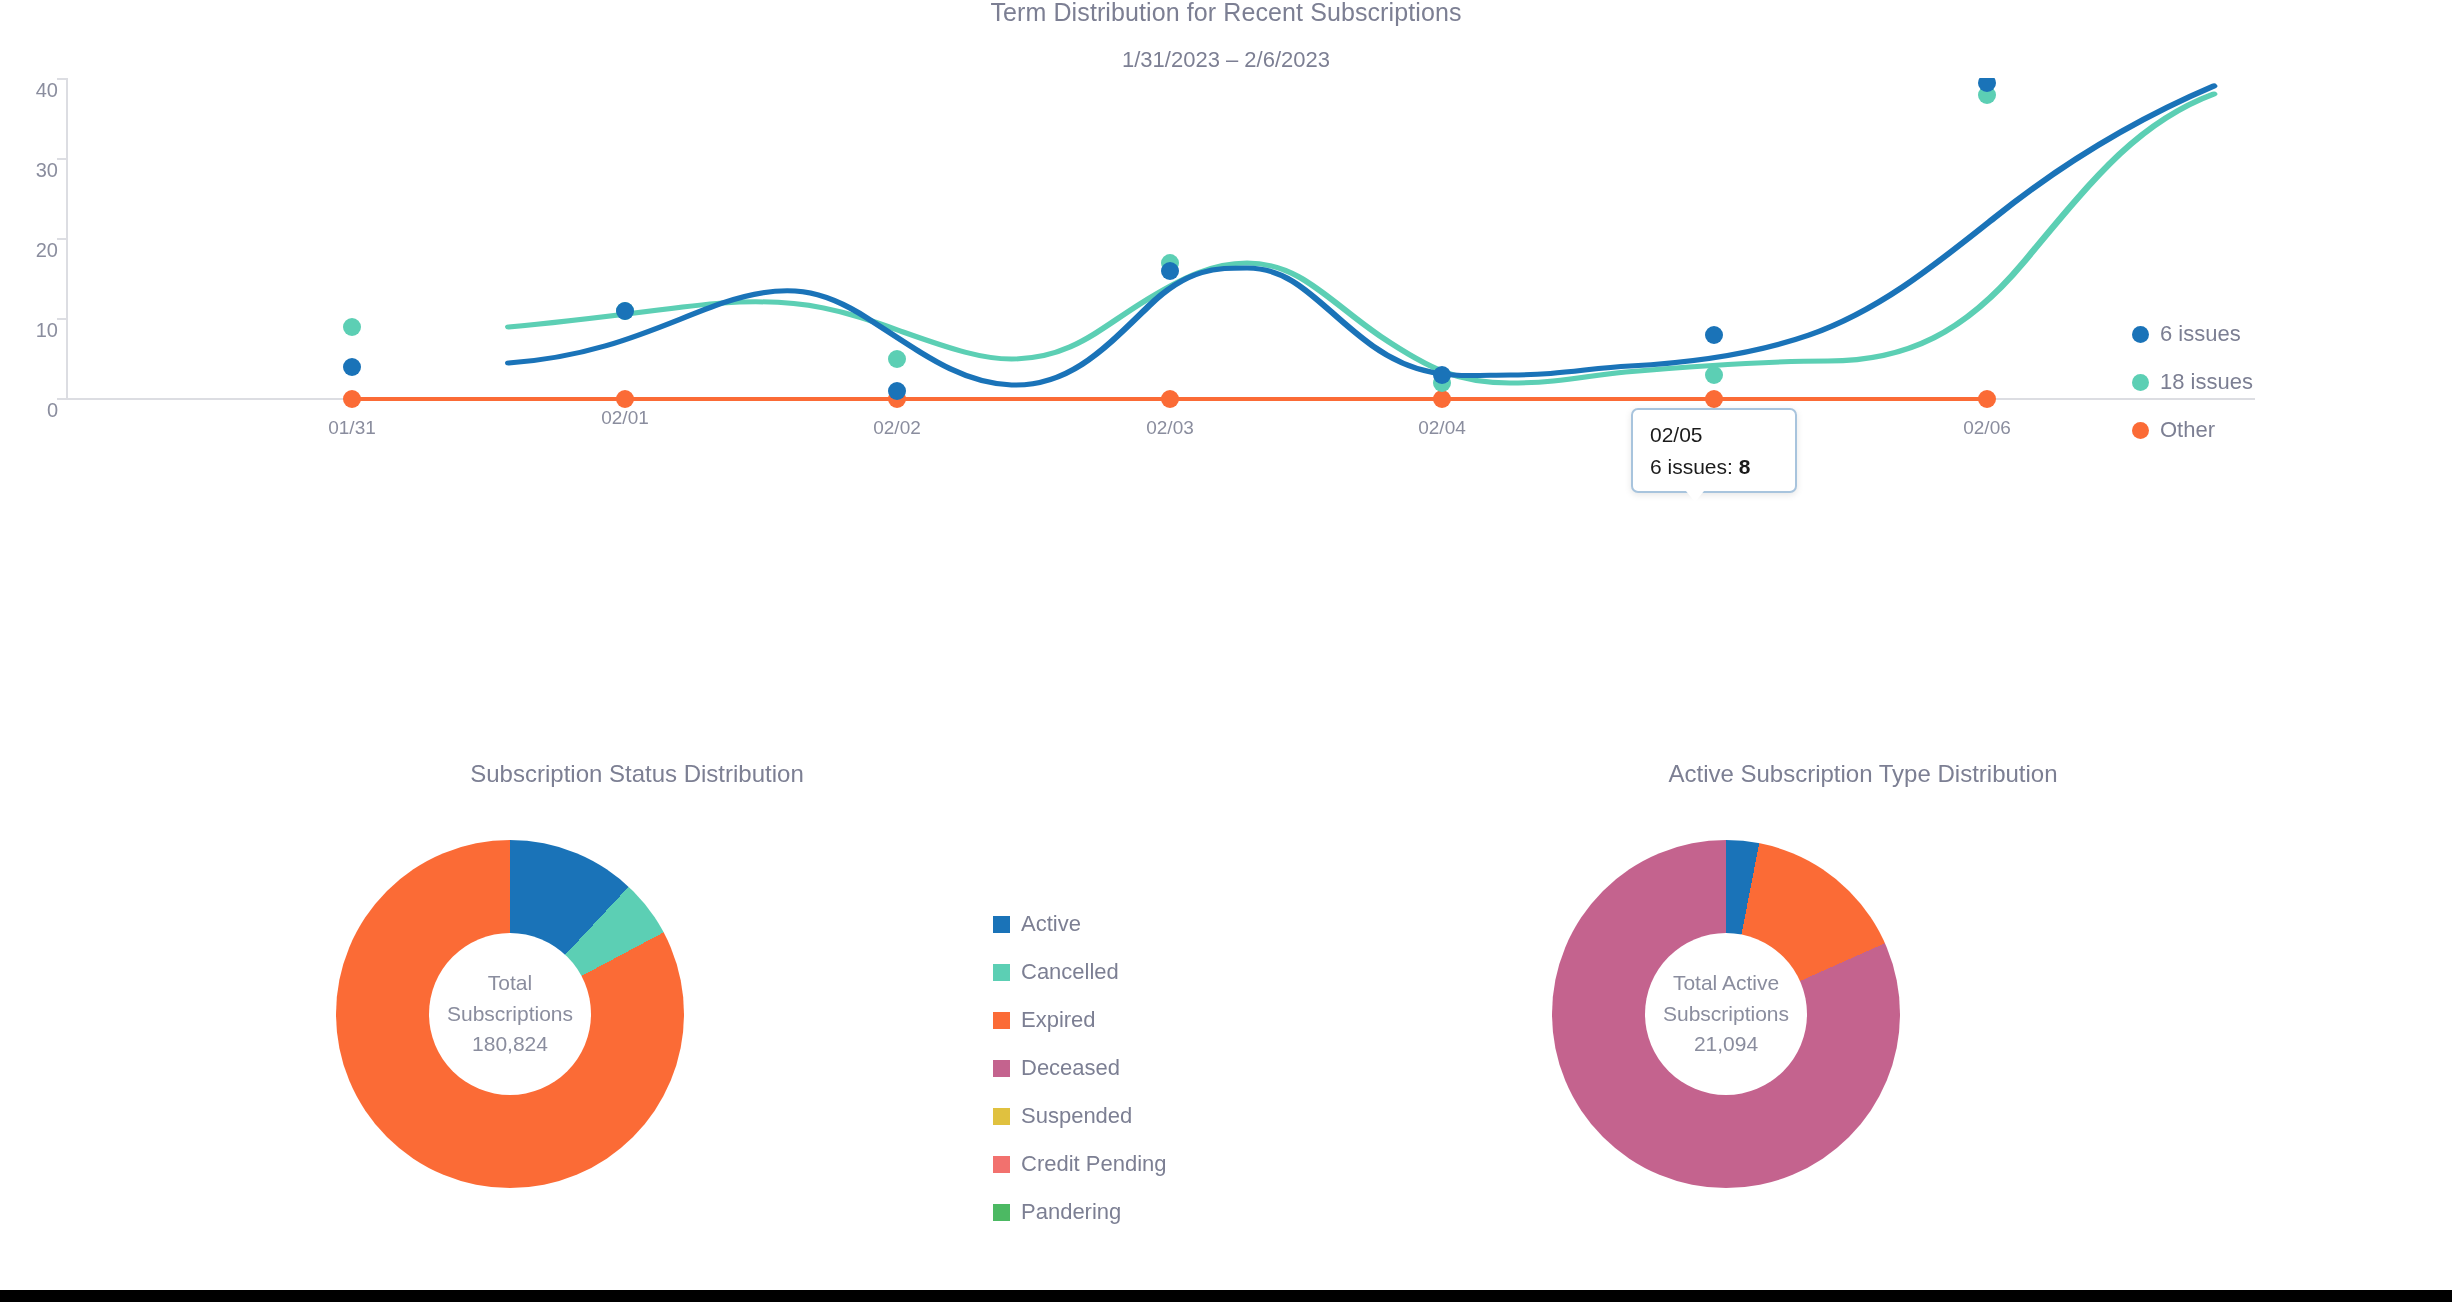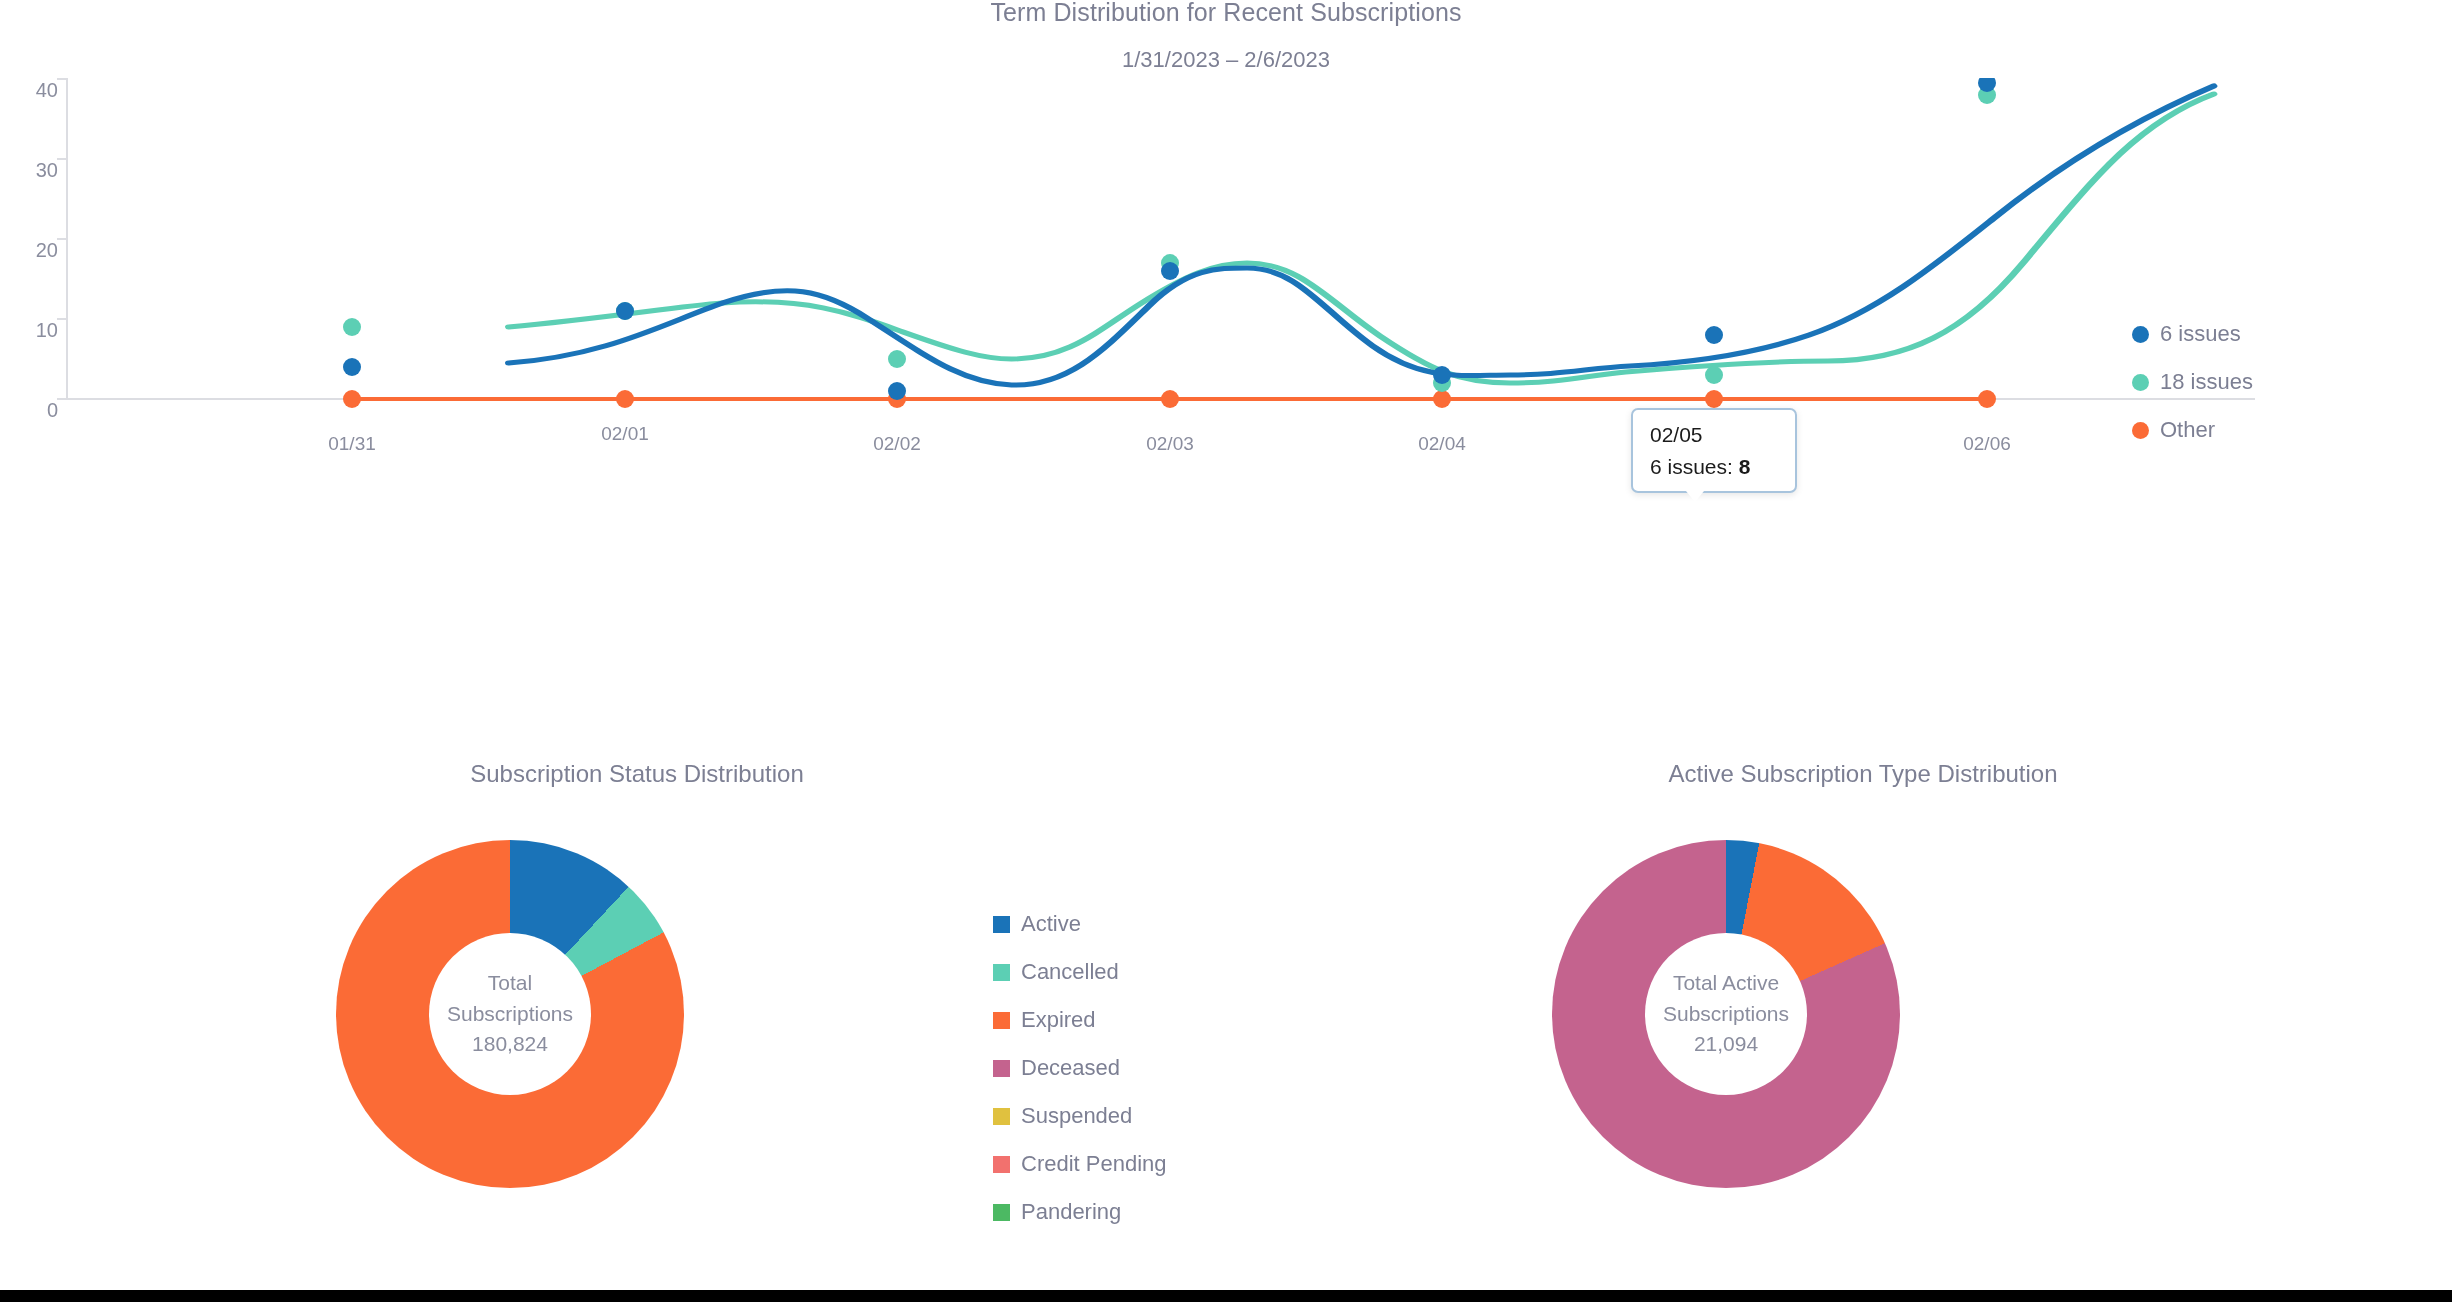--- a/index.html
+++ b/index.html
@@ -17,21 +17,21 @@
     position:absolute; left:0; top:-2px; width:2452px; text-align:center;
     font-size:25px; color:#7c7f93; letter-spacing:.1px;
   }
   .lc-subtitle {
     position:absolute; left:0; top:47px; width:2452px; text-align:center;
     font-size:22px; color:#7c7f93;
   }
   .lc-plot { position:absolute; left:0; top:90px; width:2452px; height:560px; }
 
   .ytick { position:absolute; font-size:20px; color:#8a8d9e; text-align:right; width:62px; left:-4px; }
-  .xtick { position:absolute; font-size:19px; color:#8a8d9e; text-align:center; width:120px;margin-top:16px; }
+  .xtick { position:absolute; font-size:19px; color:#8a8d9e; text-align:center; width:120px; }
 
   .lc-legend { position:absolute; right:120px; top:310px; width:200px; }
   .lc-legend-row { display:flex; align-items:center; height:48px; }
   .lc-dot { width:17px; height:17px; border-radius:50%; margin-right:11px; flex:0 0 auto; }
   .lc-legend-label { font-size:22px; color:#7c7f93; white-space:nowrap; }
 
   .tooltip {
     position:absolute; left:1631px; top:408px; width:166px; height:85px;
     background:#ffffff; border:2px solid #a8c4dd; border-radius:7px;
     box-shadow:0 2px 7px rgba(0,0,0,.10);

